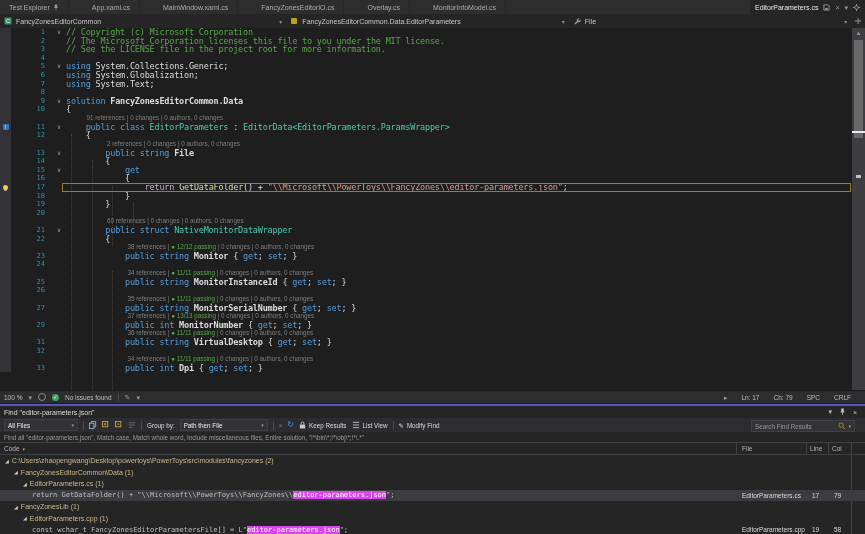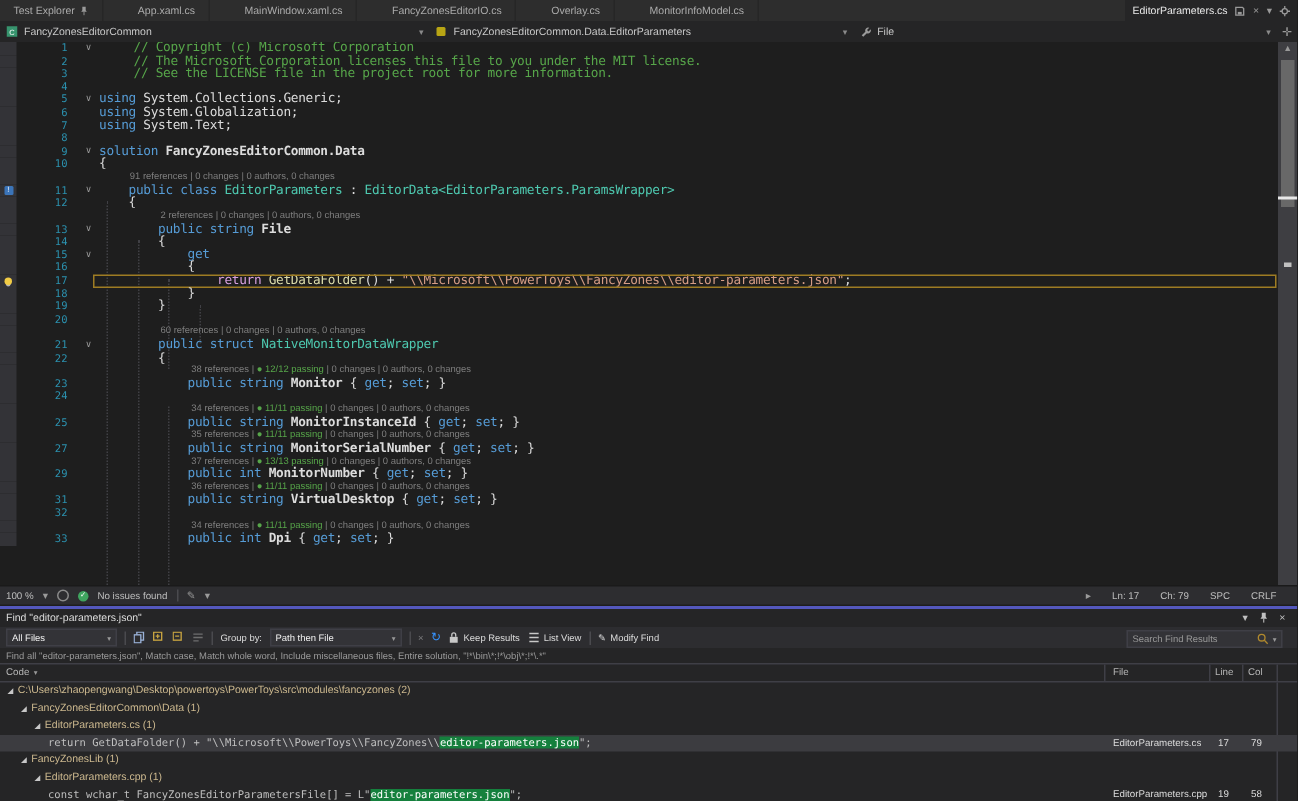--- a/index.html
+++ b/index.html
@@ -17,21 +17,21 @@
   .nav1{width:282px;} .nav2{width:278px;} .nav3{width:278px;}
   .navplus{width:14px;text-align:center;color:#9a9a9a;font-size:8px;}
   
   .editor{position:absolute;top:28px;left:0;right:0;height:362px;background:#1e1e1e;overflow:hidden;}
   .crow{display:flex;align-items:center;height:8.62px;line-height:8.62px;white-space:pre;position:relative;}
   .gutter{width:11px;height:100%;background:#333337;flex:none;display:flex;align-items:center;justify-content:center;}
   .lnum{width:34px;flex:none;text-align:right;padding-right:7px;color:#2b91af;font-family:"DejaVu Sans Mono",monospace;font-size:7px;}
   .fold{width:14px;flex:none;color:#9a9a9a;font-size:6px;text-align:center;}
   .ctext{flex:1;font-family:"DejaVu Sans Mono",monospace;font-size:8.5px;letter-spacing:-0.2px;}
   .lenstext{font-family:"Liberation Sans",sans-serif;font-size:6.3px;letter-spacing:0;}
-  .cm{color:#57a64a;margin-left:23px;} .kw{color:#569cd6;} .ctl{color:#d8a0df;} .ty{color:#4ec9b0;}
+  .cm{color:#57a64a;} .kw{color:#569cd6;} .ctl{color:#d8a0df;} .ty{color:#4ec9b0;}
   .me{color:#dcdcaa;} .st{color:#d69d85;} .pl{color:#dcdcdc;} .plb{color:#dcdcdc;font-weight:bold;}
   .lens{color:#7f7f7f;} .pass{color:#57a64a;}
   .hlbox{position:absolute;left:62px;right:14px;top:0;bottom:0;border:1px solid #9e7c23;pointer-events:none;}
   .bulb{width:5px;height:5px;border-radius:50%;background:#f2cc45;box-shadow:0 2px 0 -1px #b5b5b5;}
   .marker-info{width:6px;height:6px;background:#3b74b8;color:#fff;font-size:5px;line-height:6px;text-align:center;border-radius:1px;}
   .iguide{position:absolute;border-left:1px dotted #404045;width:0;pointer-events:none;}
   
   .vscroll{position:absolute;top:28px;right:0;width:13px;height:362px;background:#3e3e42;}
   .vthumb{position:absolute;left:2px;right:2px;top:12px;height:98px;background:#686868;}
   .vline{position:absolute;left:0;right:0;top:103px;height:2px;background:#e8e8e8;}
@@ -61,21 +61,21 @@
   .fheader{height:11px;display:flex;align-items:center;color:#b5b5b5;font-size:6.5px;border-top:1px solid #3f3f46;border-bottom:1px solid #3f3f46;position:relative;background:#252526;}
   .fh-code{padding-left:4px;display:flex;gap:3px;align-items:center;}
   .fh-file{position:absolute;left:742px;} .fh-line{position:absolute;left:810px;} .fh-col{position:absolute;left:832px;}
   .colsep{position:absolute;top:0;bottom:0;width:1px;background:#3f3f46;}
   .frows{position:relative;}
   .frow{height:11.5px;display:flex;align-items:center;position:relative;white-space:pre;color:#bfbfbf;}
   .frow.sel{background:#3c3c40;}
   .ftri{color:#c8c8c8;font-size:5px;margin-right:3px;}
   .fgroup{color:#cdb98f;}
   .fmatch-line{font-family:"DejaVu Sans Mono",monospace;font-size:7px;color:#bfbfbf;}
-  .hlmatch{background:#15803d;color:#fff;}
+  .hlmatch{background:#d946ef;color:#fff;}
   .fc-file{position:absolute;left:742px;color:#dcdcdc;font-size:6.5px;}
   .fc-line{position:absolute;left:812px;color:#dcdcdc;font-size:6.5px;}
   .fc-col{position:absolute;left:834px;color:#dcdcdc;font-size:6.5px;}
   .fvline{position:absolute;left:851px;top:0;bottom:0;width:1px;background:#3f3f46;}
 </style>
 </head>
 <body>
 
 <div id="app">
 
@@ -174,20 +174,21 @@
         <div class="crow"><span class="gutter"></span><span class="lnum">19</span><span class="fold"></span><span class="ctext"><span class="pl">        }</span></span></div>
         <div class="crow"><span class="gutter"></span><span class="lnum">20</span><span class="fold"></span><span class="ctext"></span></div>
         <div class="crow"><span class="gutter"></span><span class="lnum"></span><span class="fold"></span><span class="ctext lenstext" style="padding-left: 41px;"><span class="lens">60 references | 0 changes | 0 authors, 0 changes</span></span></div>
         <div class="crow"><span class="gutter"></span><span class="lnum">21</span><span class="fold">∨</span><span class="ctext"><span class="kw">        public struct </span><span class="ty">NativeMonitorDataWrapper</span></span></div>
         <div class="crow"><span class="gutter"></span><span class="lnum">22</span><span class="fold"></span><span class="ctext"><span class="pl">        {</span></span></div>
         <div class="crow"><span class="gutter"></span><span class="lnum"></span><span class="fold"></span><span class="ctext lenstext" style="padding-left: 61.5px;"><span class="lens">38 references | </span><span class="pass">● 12/12 passing</span><span class="lens"> | 0 changes | 0 authors, 0 changes</span></span></div>
         <div class="crow"><span class="gutter"></span><span class="lnum">23</span><span class="fold"></span><span class="ctext"><span class="kw">            public string </span><span class="plb">Monitor</span><span class="pl"> { </span><span class="kw">get</span><span class="pl">; </span><span class="kw">set</span><span class="pl">; }</span></span></div>
         <div class="crow"><span class="gutter"></span><span class="lnum">24</span><span class="fold"></span><span class="ctext"></span></div>
         <div class="crow"><span class="gutter"></span><span class="lnum"></span><span class="fold"></span><span class="ctext lenstext" style="padding-left: 61.5px;"><span class="lens">34 references | </span><span class="pass">● 11/11 passing</span><span class="lens"> | 0 changes | 0 authors, 0 changes</span></span></div>
         <div class="crow"><span class="gutter"></span><span class="lnum">25</span><span class="fold"></span><span class="ctext"><span class="kw">            public string </span><span class="plb">MonitorInstanceId</span><span class="pl"> { </span><span class="kw">get</span><span class="pl">; </span><span class="kw">set</span><span class="pl">; }</span></span></div>
+        <div class="crow"><span class="gutter"></span><span class="lnum">26</span><span class="fold"></span><span class="ctext"></span></div>
         <div class="crow"><span class="gutter"></span><span class="lnum"></span><span class="fold"></span><span class="ctext lenstext" style="padding-left: 61.5px;"><span class="lens">35 references | </span><span class="pass">● 11/11 passing</span><span class="lens"> | 0 changes | 0 authors, 0 changes</span></span></div>
         <div class="crow"><span class="gutter"></span><span class="lnum">27</span><span class="fold"></span><span class="ctext"><span class="kw">            public string </span><span class="plb">MonitorSerialNumber</span><span class="pl"> { </span><span class="kw">get</span><span class="pl">; </span><span class="kw">set</span><span class="pl">; }</span></span></div>
         <div class="crow"><span class="gutter"></span><span class="lnum"></span><span class="fold"></span><span class="ctext lenstext" style="padding-left: 61.5px;"><span class="lens">37 references | </span><span class="pass">● 13/13 passing</span><span class="lens"> | 0 changes | 0 authors, 0 changes</span></span></div>
         <div class="crow"><span class="gutter"></span><span class="lnum">29</span><span class="fold"></span><span class="ctext"><span class="kw">            public int </span><span class="plb">MonitorNumber</span><span class="pl"> { </span><span class="kw">get</span><span class="pl">; </span><span class="kw">set</span><span class="pl">; }</span></span></div>
         <div class="crow"><span class="gutter"></span><span class="lnum"></span><span class="fold"></span><span class="ctext lenstext" style="padding-left: 61.5px;"><span class="lens">36 references | </span><span class="pass">● 11/11 passing</span><span class="lens"> | 0 changes | 0 authors, 0 changes</span></span></div>
         <div class="crow"><span class="gutter"></span><span class="lnum">31</span><span class="fold"></span><span class="ctext"><span class="kw">            public string </span><span class="plb">VirtualDesktop</span><span class="pl"> { </span><span class="kw">get</span><span class="pl">; </span><span class="kw">set</span><span class="pl">; }</span></span></div>
         <div class="crow"><span class="gutter"></span><span class="lnum">32</span><span class="fold"></span><span class="ctext"></span></div>
         <div class="crow"><span class="gutter"></span><span class="lnum"></span><span class="fold"></span><span class="ctext lenstext" style="padding-left: 61.5px;"><span class="lens">34 references | </span><span class="pass">● 11/11 passing</span><span class="lens"> | 0 changes | 0 authors, 0 changes</span></span></div>
         <div class="crow"><span class="gutter"></span><span class="lnum">33</span><span class="fold"></span><span class="ctext"><span class="kw">            public int </span><span class="plb">Dpi</span><span class="pl"> { </span><span class="kw">get</span><span class="pl">; </span><span class="kw">set</span><span class="pl">; }</span></span></div>
       </div>

